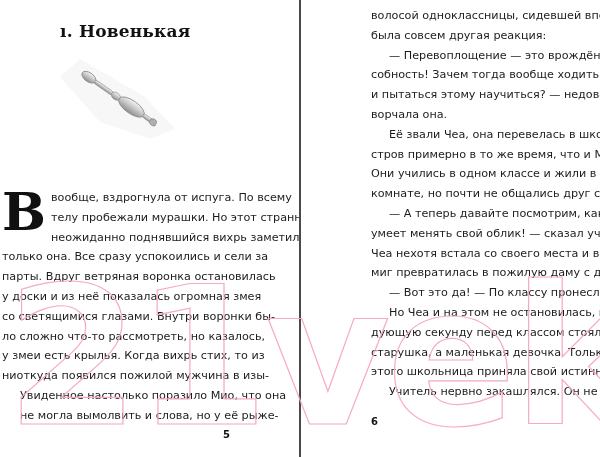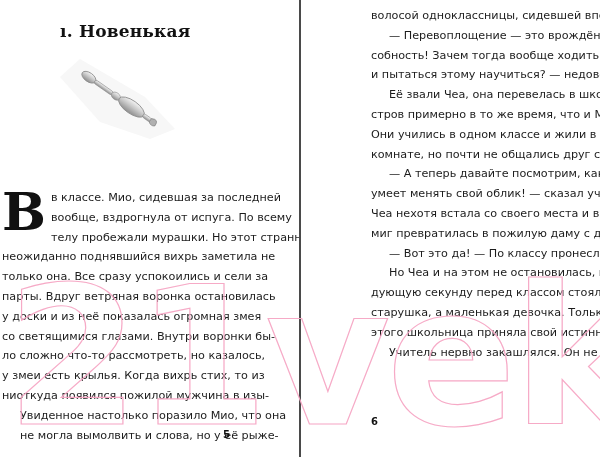--- a/index.html
+++ b/index.html
@@ -79,21 +79,20 @@
         <ellipse cx="55" cy="42" rx="5" ry="3.5" fill="url(#metal)" stroke="#8a8a8a" stroke-width="0.6"></ellipse>
         <ellipse cx="74" cy="42" rx="15" ry="6.5" fill="url(#metal)" stroke="#8a8a8a" stroke-width="0.8"></ellipse>
         <rect x="88" y="40" width="10" height="4" rx="2" fill="url(#metal)" stroke="#8a8a8a" stroke-width="0.6"></rect>
         <path d="M97 40 Q104 36 104 44 Q101 47 97 44 Z" fill="#b0b0b0" stroke="#7a7a7a" stroke-width="0.6"></path>
       </g>
     </svg>
 
     <div class="text left-text">
       <p>
         <span class="drop-cap">В</span>
-        <span class="line">в классе. Мио, сидевшая за последней</span>
         <span class="line">вообще, вздрогнула от испуга. По всему</span>
         <span class="line">телу пробежали мурашки. Но этот странный,</span>
         <span class="line">неожиданно поднявшийся вихрь заметила не</span>
         <span class="line">только она. Все сразу успокоились и сели за</span>
         <span class="line">парты. Вдруг ветряная воронка остановилась</span>
         <span class="line">у доски и из неё показалась огромная змея</span>
         <span class="line">со светящимися глазами. Внутри воронки бы-</span>
         <span class="line">ло сложно что-то рассмотреть, но казалось,</span>
         <span class="line">у змеи есть крылья. Когда вихрь стих, то из</span>
         <span class="line">ниоткуда появился пожилой мужчина в изы-</span>
@@ -107,25 +106,27 @@
     <div class="page-number pn-left">5</div>
   </div>
 
   <div class="divider"></div>
 
   <div class="page page-right"></div>
 
   <div class="text right-text">
     <p>
       <span class="line">волосой одноклассницы, сидевшей впереди,</span>
+      <span class="line last">была совсем другая реакция:</span>
     </p>
     <p>
       <span class="line" style="padding-left:18px">— Перевоплощение — это врождённая спо-</span>
       <span class="line">собность! Зачем тогда вообще ходить на уроки</span>
       <span class="line">и пытаться этому научиться? — недовольно</span>
+      <span class="line last">ворчала она.</span>
     </p>
     <p>
       <span class="line" style="padding-left:18px">Её звали Чеа, она перевелась в школу мон-</span>
       <span class="line">стров примерно в то же время, что и Мио.</span>
       <span class="line">Они учились в одном классе и жили в одной</span>
       <span class="line last">комнате, но почти не общались друг с другом.</span>
     </p>
     <p>
       <span class="line" style="padding-left:18px">— А теперь давайте посмотрим, как Чеа</span>
       <span class="line">умеет менять свой облик! — сказал учитель.</span>

